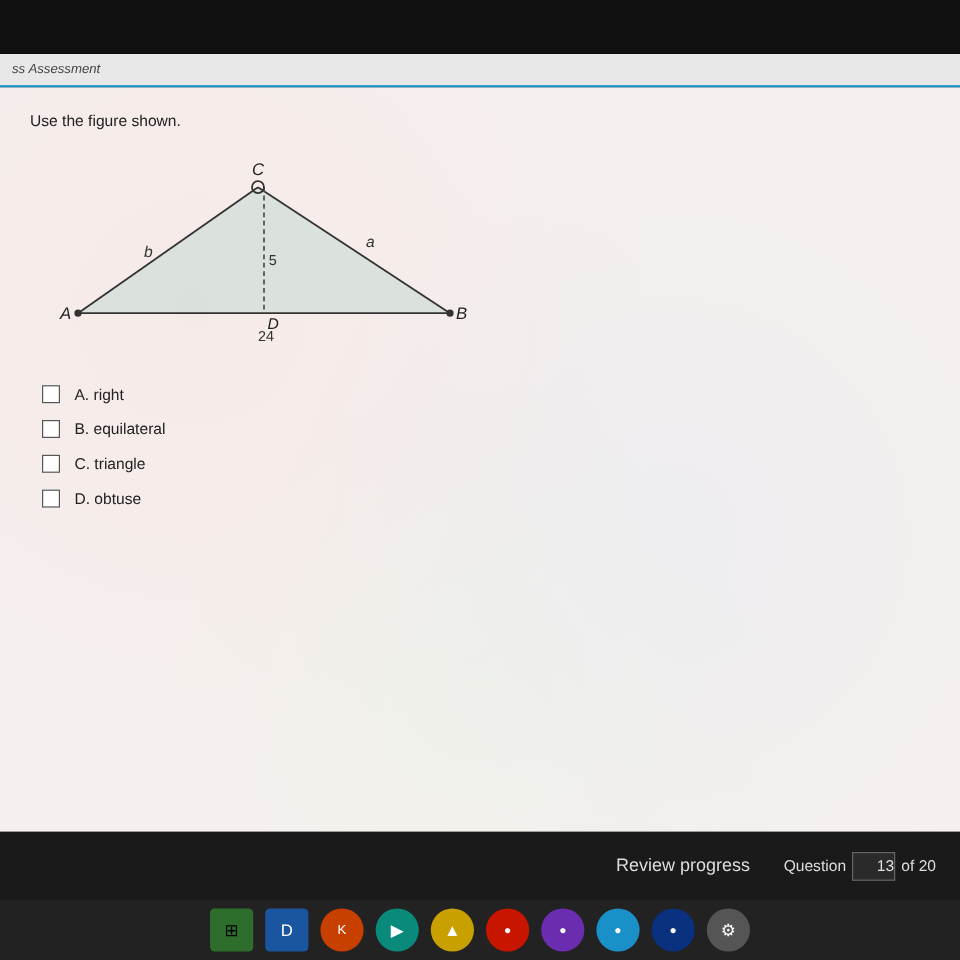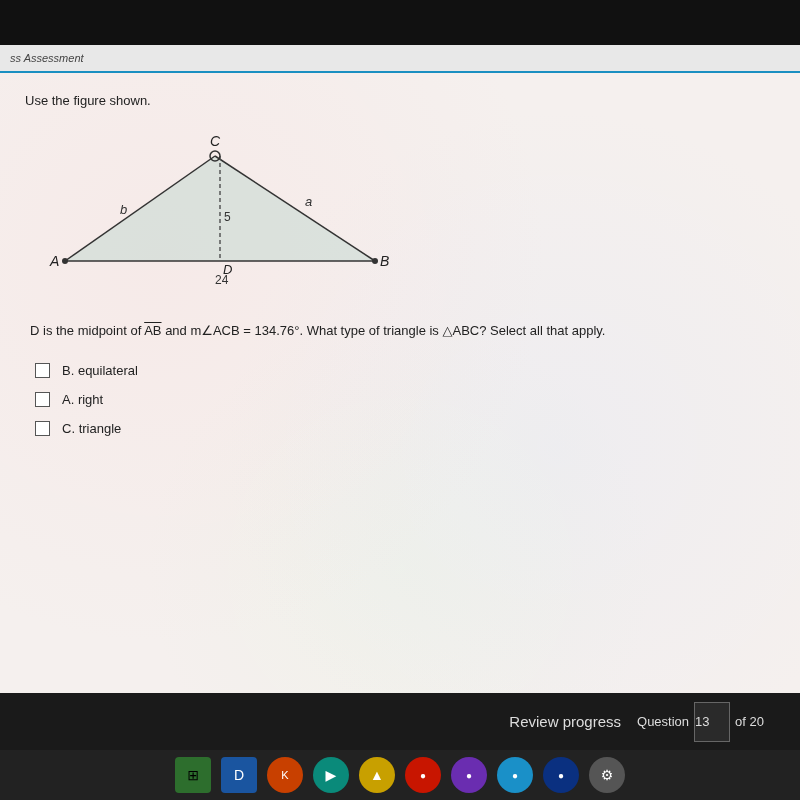--- a/index.html
+++ b/index.html
@@ -111,22 +111,22 @@
     }
 
     
     .bottom-bar {
       width: 100%;
       height: 57px;
       background: #1a1a1a;
       display: flex;
       align-items: center;
       justify-content: flex-end;
-      padding: 0 36px;
-      gap: 0;
+      padding: 0 20px;
+      gap: 12px;
     }
 
     .review-progress-btn {
       background: transparent;
       border: none;
       color: #ddd;
       font-size: 15px;
       cursor: pointer;
       padding: 8px 16px;
       font-family: Arial, sans-serif;
@@ -138,24 +138,24 @@
       gap: 5px;
       color: #ddd;
       font-size: 13px;
     }
 
     .question-box {
       border: 1.5px solid #666;
       background: #2a2a2a;
       color: #ddd;
       width: 36px;
-      height: 40px;
-      display: flex;
-      align-items: center;
-      justify-content: flex-start;
+      height: 24px;
+      display: flex;
+      align-items: center;
+      justify-content: flex-end;
       font-size: 13px;
     }
 
     
     .taskbar {
       width: 100%;
       height: 50px;
       background: #222;
       display: flex;
       align-items: center;
@@ -223,36 +223,37 @@
 
       <text x="179" y="105" font-size="12" fill="#333">5</text>
 
       <text x="170" y="168" font-size="12" fill="#333">24</text>
 
       <circle cx="20" cy="145" r="3" fill="#333"></circle>
       <circle cx="330" cy="145" r="3" fill="#333"></circle>
     </svg>
   </div>
 
-  <div class="problem-text">
-    <span>D is the midpoint of </span><span class="overline">AB</span><span> and m∠ACB = 134.76°</span><span>. What type of triangle is △ABC? Select all that apply.</span>
-  </div>
 
   <div class="answer-choices">
     <div class="choice-row">
       <div class="checkbox"></div>
+      <span class="choice-label">A. <span>right</span></span>
+    </div>
+    <div class="choice-row">
+      <div class="checkbox"></div>
       <span class="choice-label">B. <span>equilateral</span></span>
     </div>
     <div class="choice-row">
       <div class="checkbox"></div>
-      <span class="choice-label">A. <span>right</span></span>
-    </div>
-    <div class="choice-row">
-      <div class="checkbox"></div>
       <span class="choice-label">C. <span>triangle</span></span>
+    </div>
+    <div class="choice-row">
+      <div class="checkbox"></div>
+      <span class="choice-label">D. <span>obtuse</span></span>
     </div>
   </div>
 </div>
 
 <div class="bottom-bar">
   <button class="review-progress-btn">Review progress</button>
   <div class="question-nav">
     <span>Question</span>
     <div class="question-box">
       <span>13</span>

